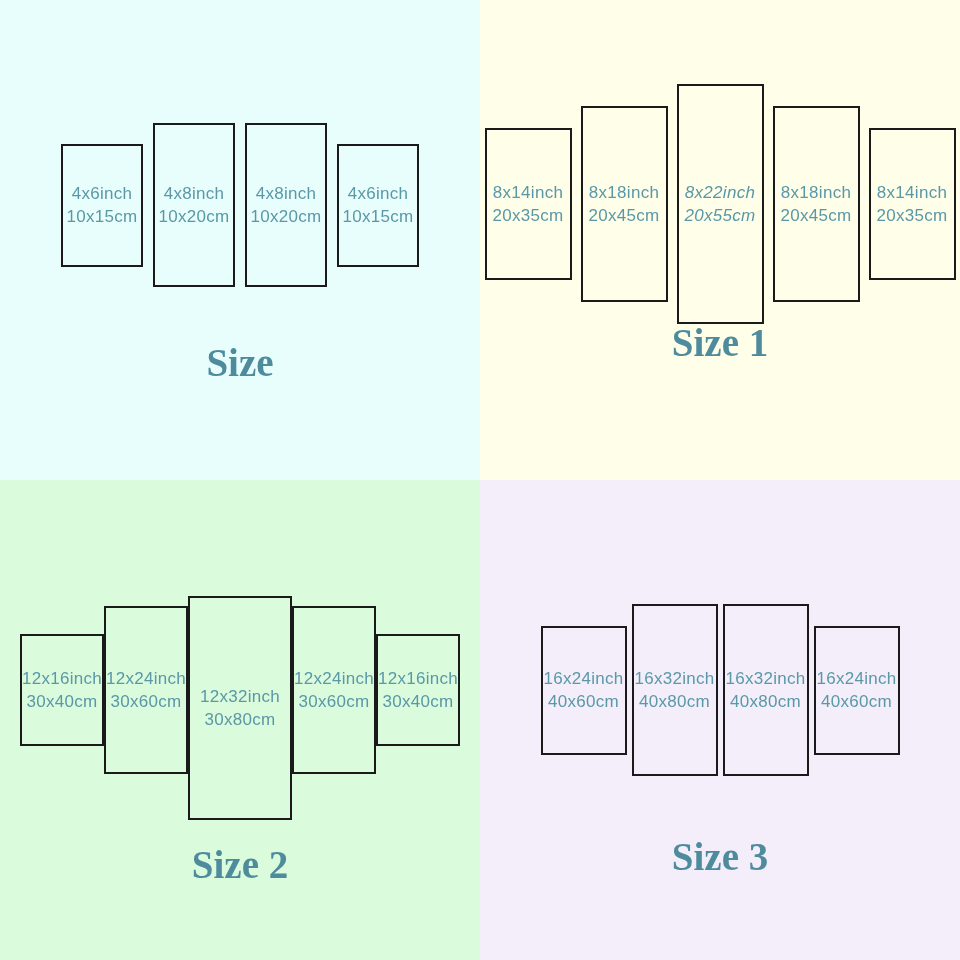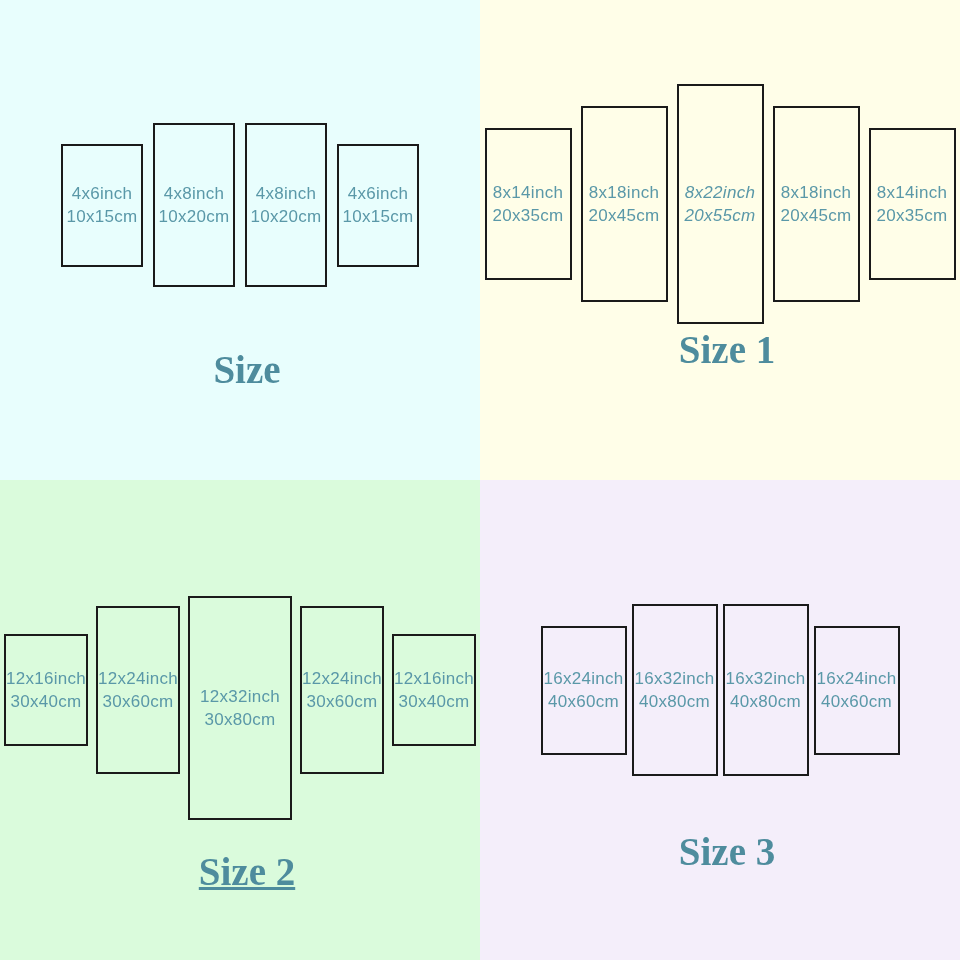--- a/index.html
+++ b/index.html
@@ -44,21 +44,21 @@
     font-size: 17px;
     line-height: 23px;
     letter-spacing: 0.3px;
     white-space: nowrap;
     color: var(--label-color, #5a98a8);
   }
   .quad-title {
     position: absolute;
     left: 0;
     width: 100%;
-    margin: 7px;
+    margin: 0;
     text-align: center;
     font-family: "Liberation Serif", serif;
     font-weight: 700;
     font-size: 39px;
     line-height: 46px;
     color: var(--title-color, #4e8c9d);
   }
 </style>
 </head>
 <body style="background: rgb(255, 255, 255);">
@@ -125,21 +125,21 @@
           <div class="panel-label">
             <div>8x14inch</div>
             <div>20x35cm</div>
           </div>
         </div>
       </div>
     <h2 class="quad-title" style="top: 320px;">Size 1</h2>
   </section>
 
   <section class="quadrant" style="background: rgb(218, 251, 220);">
-    <div class="panel-row" style="height: 420px; gap: 8px;">
+    <div class="panel-row" style="height: 420px; ">
         <div class="panel" style="width: 84px; height: 112px;">
           <div class="panel-label">
             <div>12x16inch</div>
             <div>30x40cm</div>
           </div>
         </div>
         <div class="panel" style="width: 84px; height: 168px;">
           <div class="panel-label">
             <div>12x24inch</div>
             <div>30x60cm</div>
@@ -157,21 +157,21 @@
             <div>30x60cm</div>
           </div>
         </div>
         <div class="panel" style="width: 84px; height: 112px;">
           <div class="panel-label">
             <div>12x16inch</div>
             <div>30x40cm</div>
           </div>
         </div>
       </div>
-    <h2 class="quad-title" style="top: 362px; text-decoration: underline;">Size 2</h2>
+    <h2 class="quad-title" style="top: 362px;">Size 2</h2>
   </section>
 
   <section class="quadrant" style="background: rgb(244, 238, 250);">
     <div class="panel-row" style="height: 420px; gap: 5px;">
         <div class="panel" style="width: 86px; height: 129px;">
           <div class="panel-label">
             <div>16x24inch</div>
             <div>40x60cm</div>
           </div>
         </div>
@@ -187,16 +187,16 @@
             <div>40x80cm</div>
           </div>
         </div>
         <div class="panel" style="width: 86px; height: 129px;">
           <div class="panel-label">
             <div>16x24inch</div>
             <div>40x60cm</div>
           </div>
         </div>
       </div>
-    <h2 class="quad-title" style="top: 342px;">Size 3</h2>
+    <h2 class="quad-title" style="top: 354px;">Size 3</h2>
   </section>
 
 </div>
 
 </body></html>

